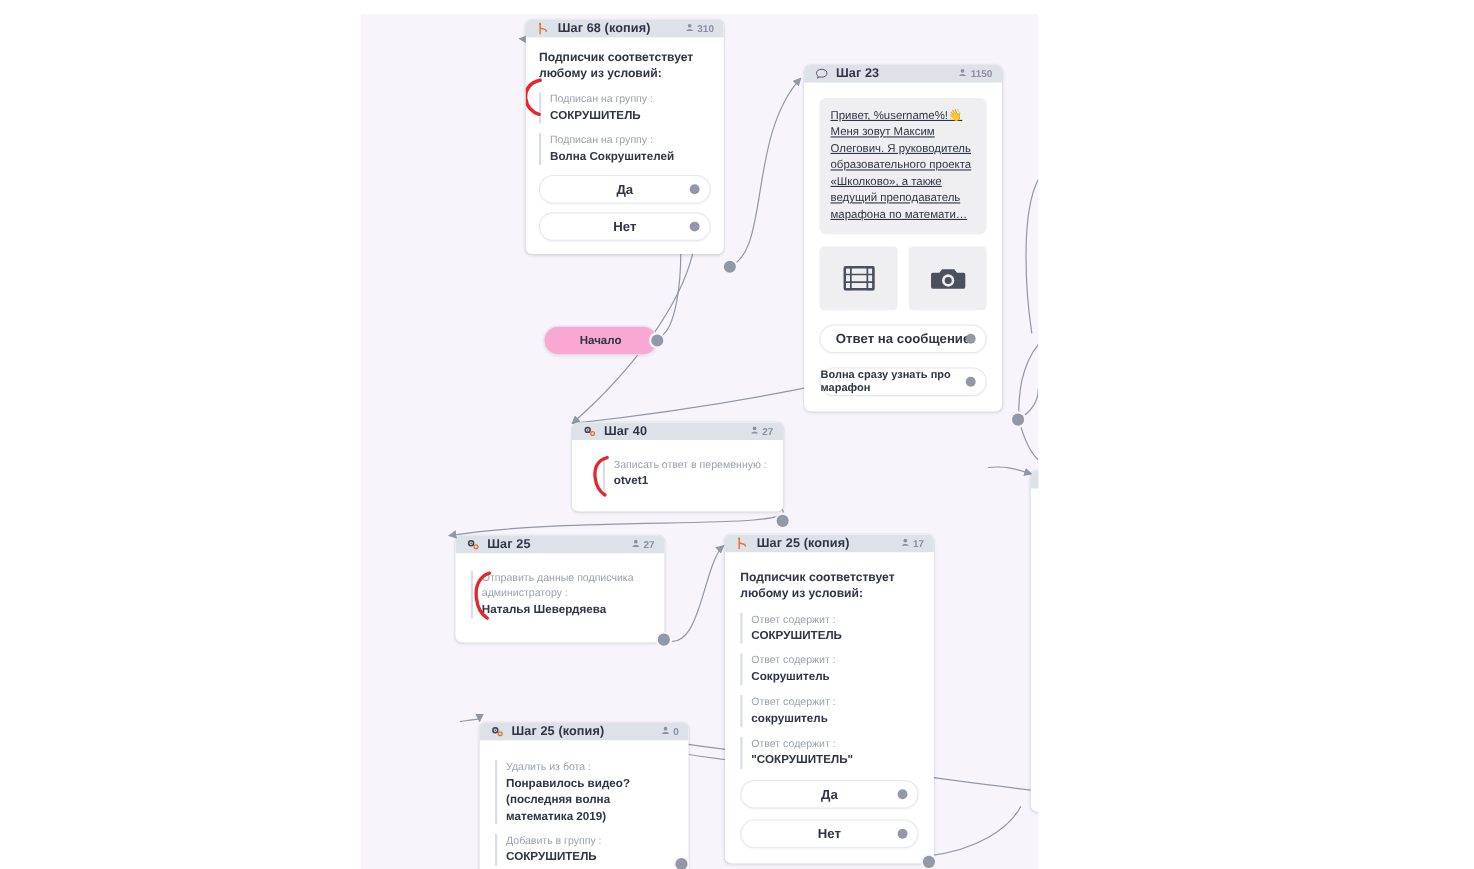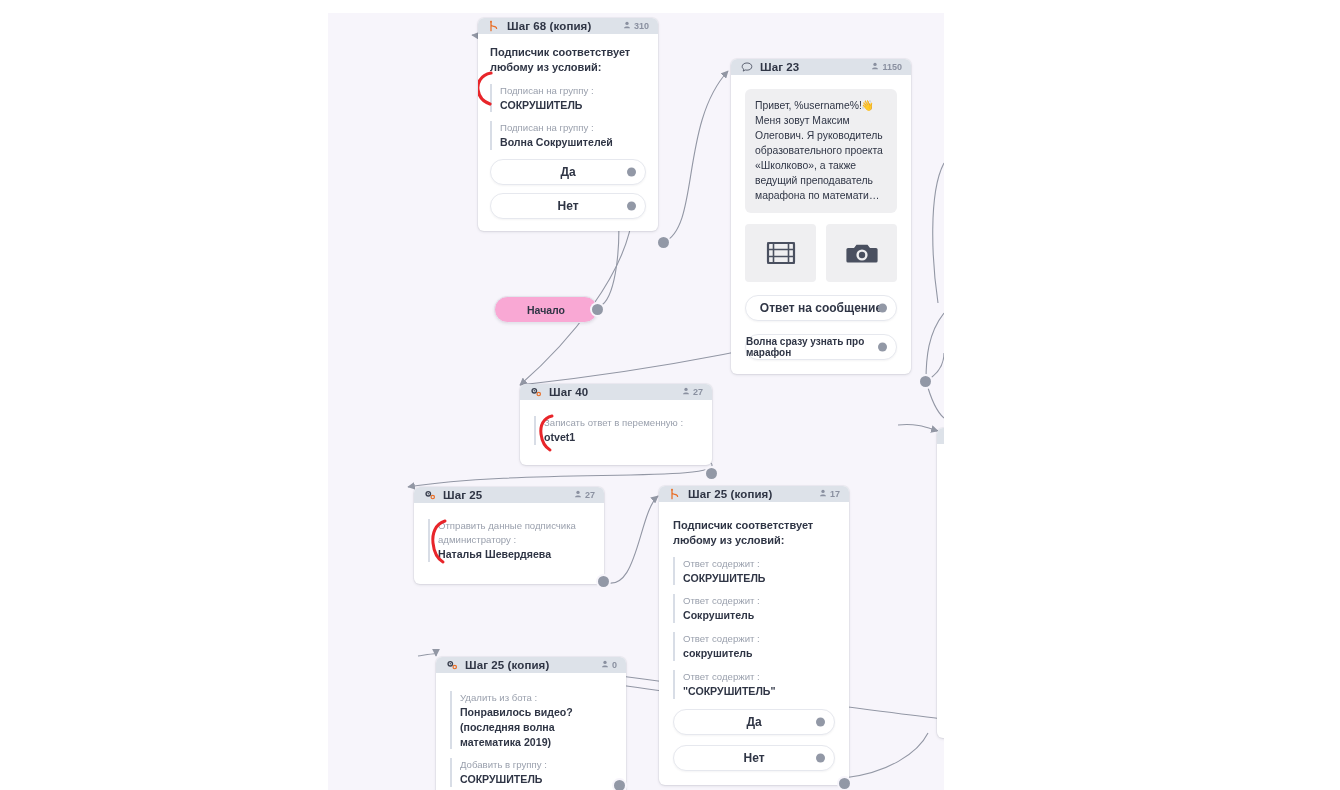--- a/index.html
+++ b/index.html
@@ -86,21 +86,21 @@
     background: #f9a8d4;
     display:flex; align-items:center; justify-content:center;
     box-shadow: 0 1px 3px rgba(40,44,63,0.10);
   }
   .startnode .lbl { font-size: 10.5px; color:#2f3545; font-weight:700; }
 
   .msgbubble {
     background: #efeff1;
     border-radius: 6px;
     padding: 9px 10px;
-    font-size: 10.4px; color: #2f3545; line-height: 1.45;
+    font-size: 10.4px; color: #2f3545; line-height: 1.45; text-decoration: underline;
   }
   .media-row { display:flex; gap: 10px; margin-top: 11px; }
   .media {
     flex: 1 1 0; height: 58px;
     background: #efeff1; border-radius: 4px;
     display:flex; align-items:center; justify-content:center;
   }
 
   .anchor {
     position:absolute;
@@ -268,21 +268,21 @@
         <span class="cnt">
           <span>
             <svg viewBox="0 0 10 10" width="8" height="8">
                 <circle cx="5" cy="3" r="2.1" fill="#8a90a0"></circle>
                 <path d="M1.2 9 C1.2 6.2 8.8 6.2 8.8 9 Z" fill="#8a90a0"></path>
               </svg>
           </span>
           <span>27</span>
         </span>
       </div>
-      <div class="body" style="padding:16px 12px 20px 14px;">
+      <div class="body" style="padding:16px 12px 20px 14px;margin-left:14px;">
         <div class="cond">
           <div class="k">Записать ответ в переменную :</div>
           <div class="v">otvet1</div>
         </div>
       </div>
       <svg class="redmark" style="left:16px; top:29px;" width="22" height="40" viewBox="0 0 22 40">
         <path d="M16 3 C 7 5, 4 13, 5 21 C 6 29, 9 34, 14 37" stroke="#e8252a" stroke-width="3" fill="none" stroke-linecap="round"></path>
       </svg>
     </div>
     <div class="anchor" style="left:378px; top:455px;"></div>

